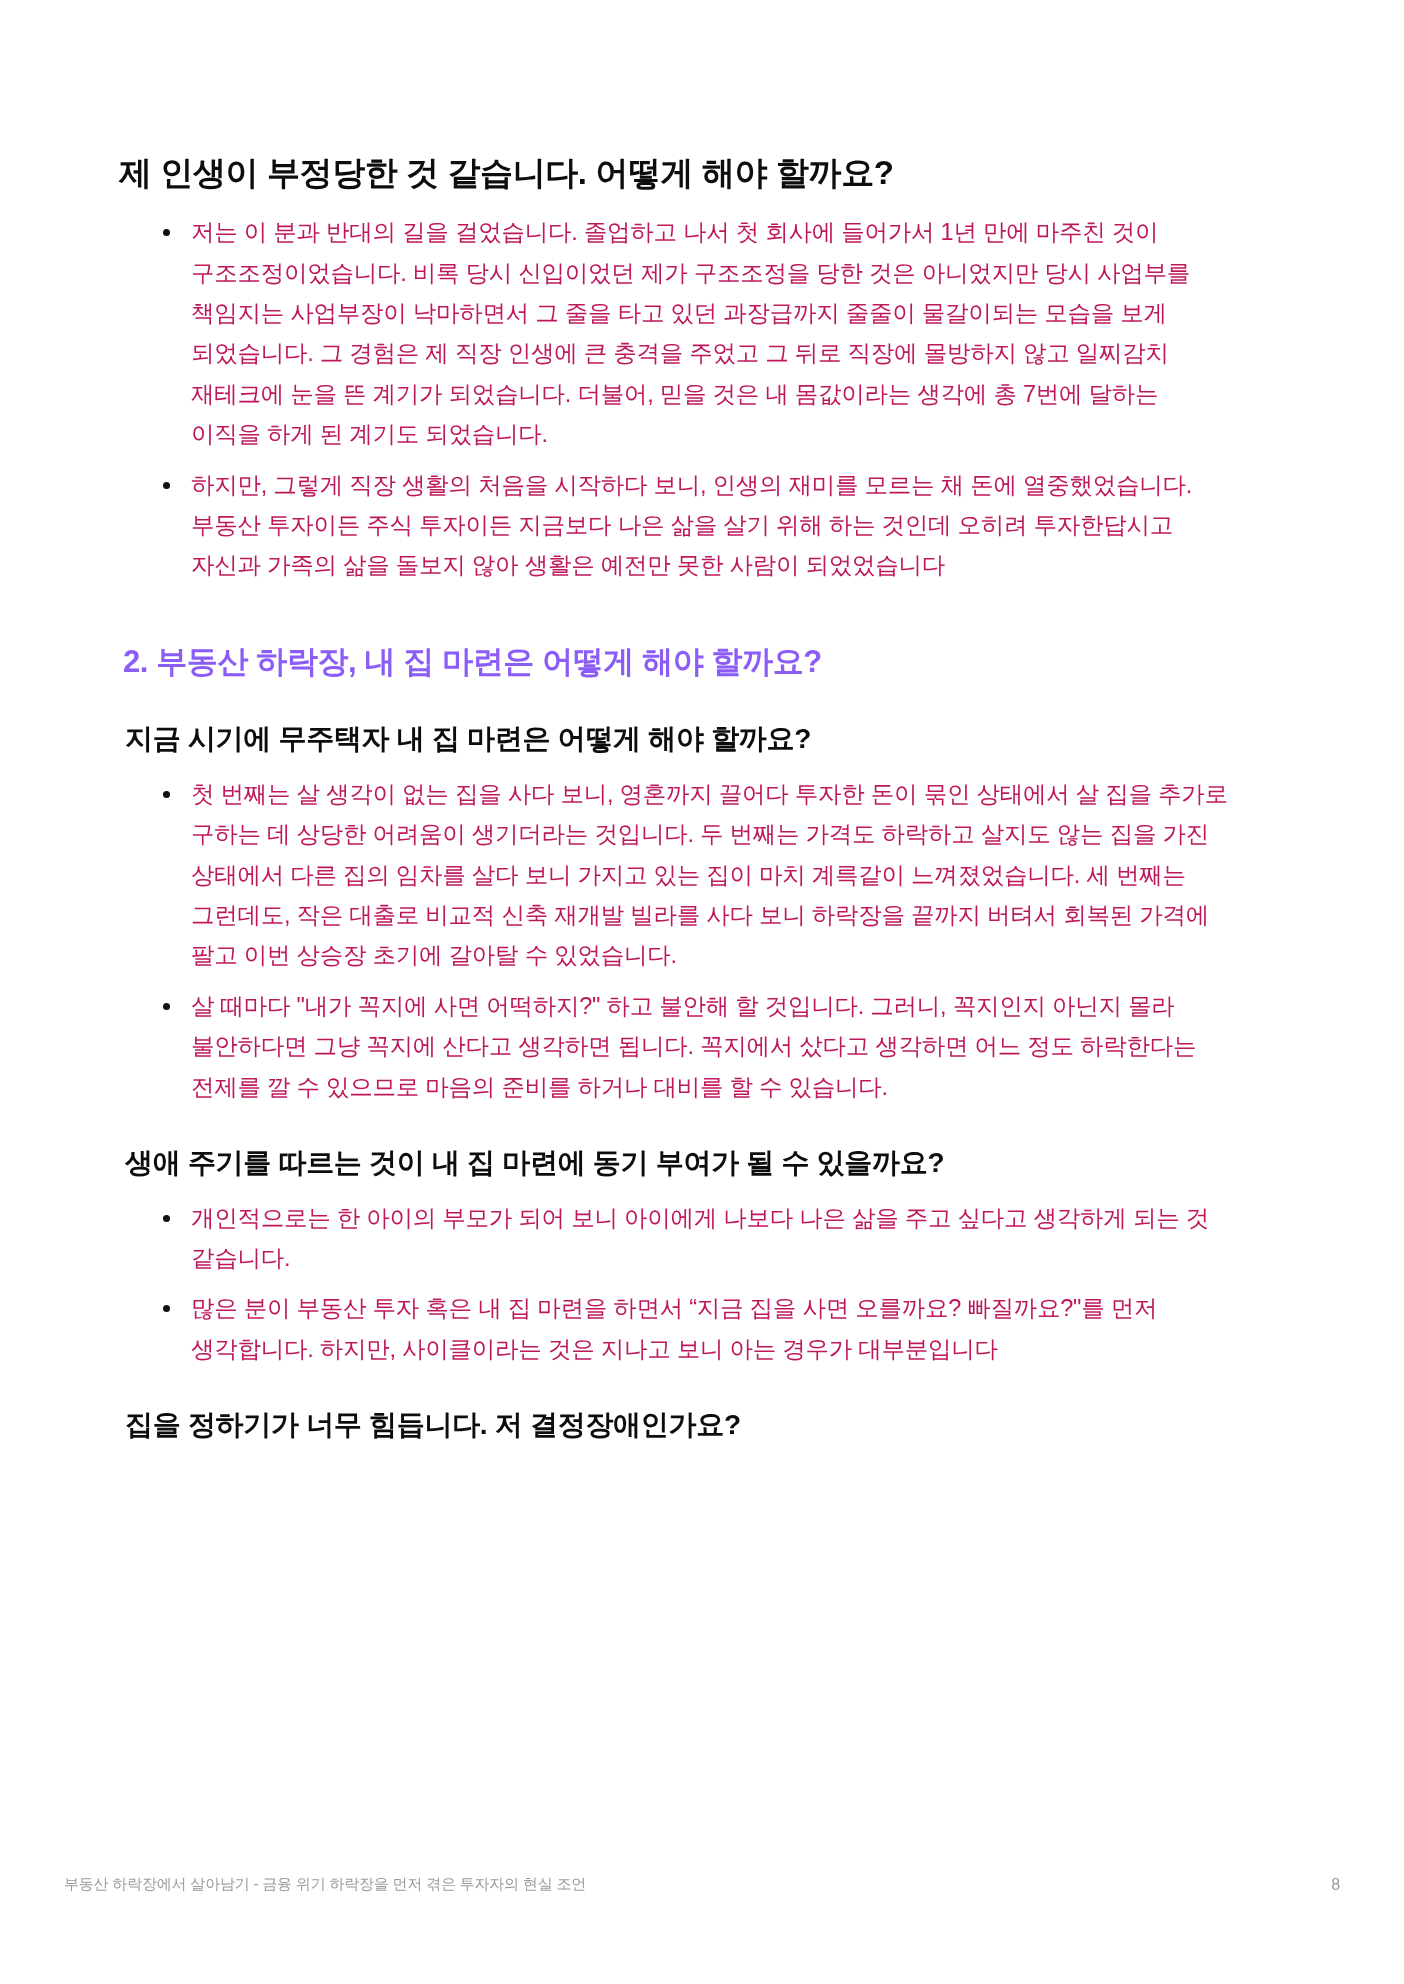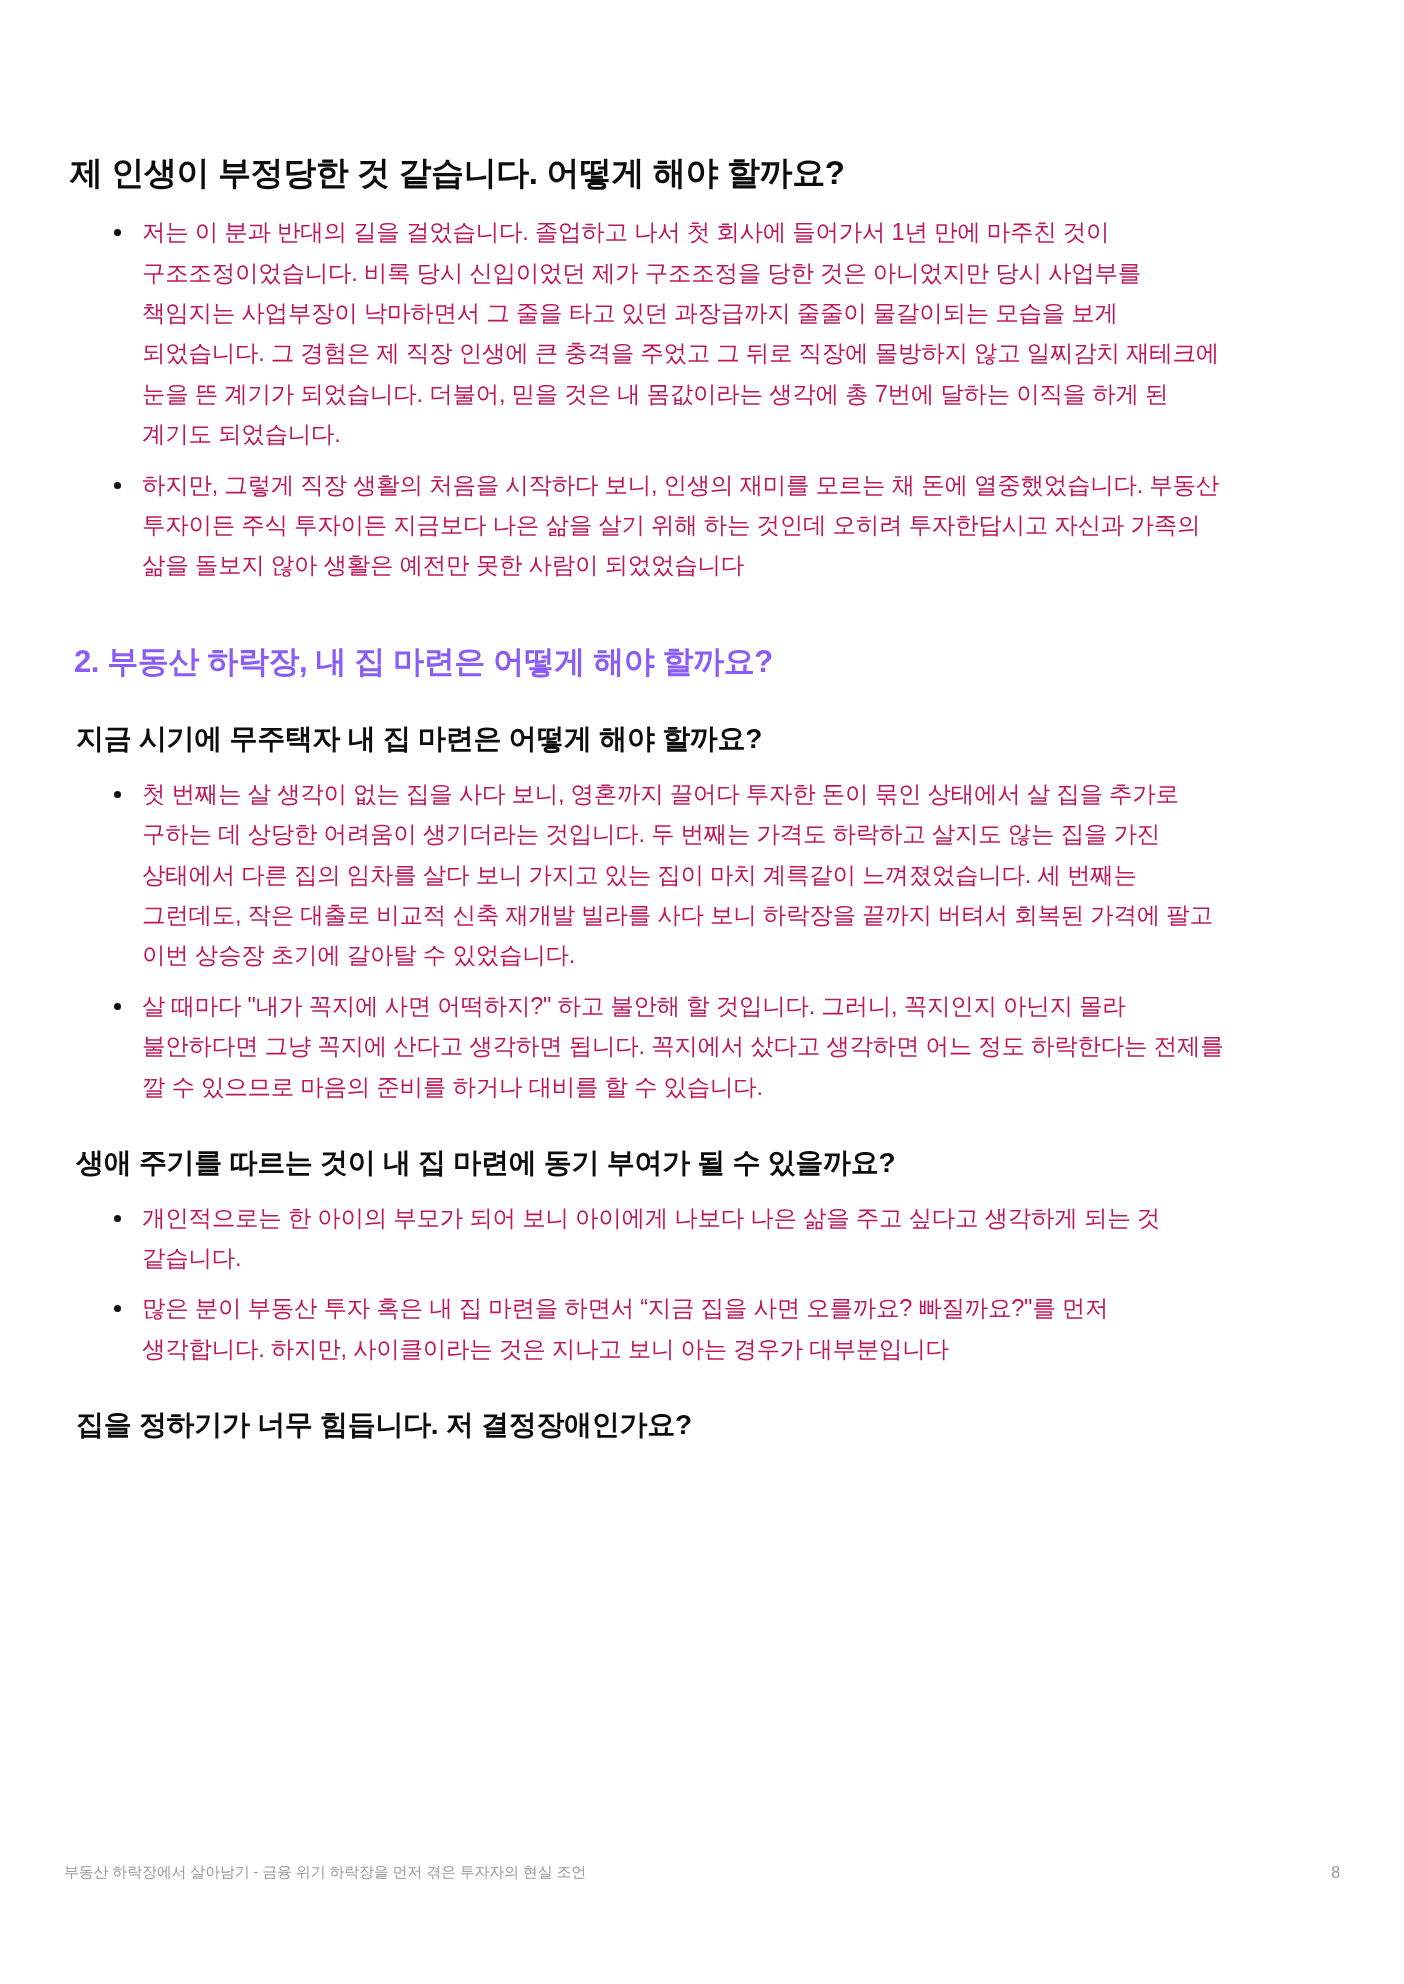--- a/index.html
+++ b/index.html
@@ -13,21 +13,21 @@
     font-family: "Liberation Sans", "DejaVu Sans", sans-serif;
     color: #111111;
     position: relative;
     -webkit-font-smoothing: antialiased;
   }
   .page {
     position: relative;
     width: 1404px;
     min-height: 1984px;
     box-sizing: border-box;
-    padding: 150px 170px 0 70px;
+    padding: 150px 170px 0 119px;
   }
   h1.doc-h1 {
     font-size: 33px;
     font-weight: 700;
     letter-spacing: -0.4px;
     margin: 0 0 16px 0;
     line-height: 1.4;
     color: #0d0d0d;
   }
   h2.doc-h2 {
@@ -68,21 +68,21 @@
     top: 17px;
     width: 7px;
     height: 7px;
     background: #111111;
     border-radius: 50%;
   }
   .footer {
     position: absolute;
     left: 0;
     right: 0;
-    bottom: 102px;
+    bottom: 90px;
     padding: 0 64px;
     display: flex;
     align-items: flex-end;
     justify-content: space-between;
     font-size: 15px;
     color: #9a9a9a;
     letter-spacing: -0.2px;
   }
   .footer .page-num {
     font-size: 16px;

